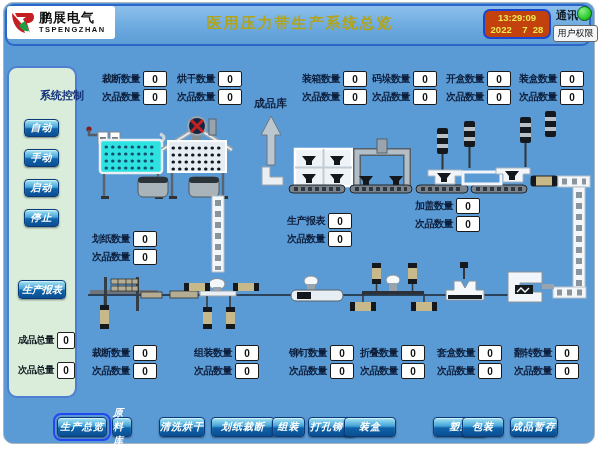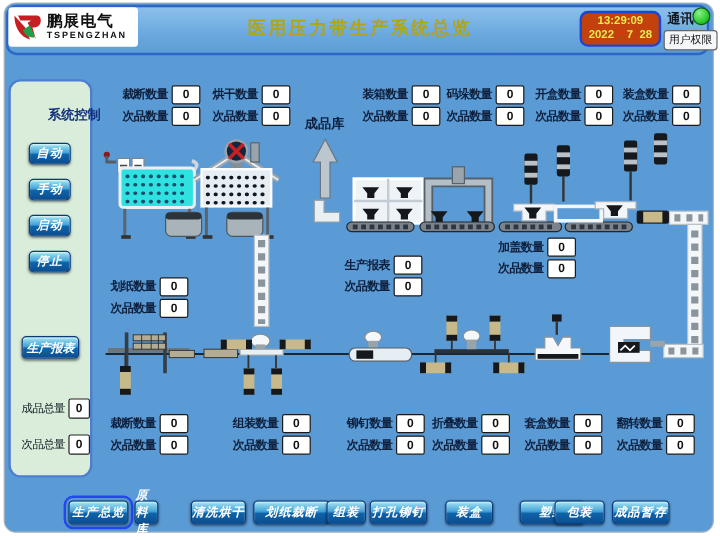--- a/index.html
+++ b/index.html
@@ -60,21 +60,21 @@
     box-sizing:border-box;border:1px solid #0a3a7a;border-radius:4px;
     background:linear-gradient(180deg,#a6e6f2 0%,#44a2d8 45%,#0f63a8 55%,#0b4e92 100%);
     color:#fff;font-weight:bold;display:flex;align-items:center;justify-content:center;
     box-shadow:0 1px 2px rgba(0,0,0,.45), inset 0 1px 1px rgba(255,255,255,.55);
     cursor:pointer;
     font-style:italic;
   }
   .sbtn{position:absolute;left:15px;width:35px;height:18px;font-size:10px;letter-spacing:1px;}
   .report-btn{position:absolute;left:9px;top:212px;width:48px;height:19px;font-size:10px;}
   .tot-row{position:absolute;left:5px;display:flex;align-items:center;height:18px;}
-  .tot-label{width:40px;font-size:9.5px;font-weight:400;color:#101820;text-align:right;margin-right:3px;letter-spacing:-0.5px;}
+  .tot-label{width:40px;font-size:9.5px;font-weight:700;color:#101820;text-align:right;margin-right:3px;letter-spacing:-0.5px;}
   .tot-box{width:16px;height:15px;background:#fff;border:1.5px solid #222;border-radius:2px;
     font-size:10px;font-weight:bold;color:#111;display:flex;align-items:center;justify-content:center;}
   
   .cg{position:absolute;}
   .crow{display:flex;align-items:center;height:18px;}
   .clabel{width:44px;text-align:right;padding-right:3px;font-size:10px;font-weight:900;
     color:#0d1f3c;letter-spacing:-0.5px;white-space:nowrap;}
   .cbox{width:24px;height:16px;box-sizing:border-box;background:#fff;border:1.6px solid #1a1a1a;
     border-radius:2px;font-size:10px;font-weight:bold;color:#111;
     display:flex;align-items:center;justify-content:center;}
@@ -522,16 +522,16 @@
       <span class="cbox">0</span>
     </div>
 </div>
 
 <div class="glossy nav-btn active" style="left:57px;width:50px">生产总览</div>
 <div class="glossy nav-btn" style="left:112px;width:20px">原料库</div>
 <div class="glossy nav-btn" style="left:159px;width:46px">清洗烘干</div>
 <div class="glossy nav-btn" style="left:211px;width:64px">划纸裁断</div>
 <div class="glossy nav-btn" style="left:272px;width:33px">组装</div>
 <div class="glossy nav-btn" style="left:308px;width:48px">打孔铆钉</div>
-<div class="glossy nav-btn" style="left:371px;width:40px">装盒</div>
+<div class="glossy nav-btn" style="left:344px;width:52px">装盒</div>
 <div class="glossy nav-btn" style="left:433px;width:54px">塑封</div>
 <div class="glossy nav-btn" style="left:462px;width:42px">包装</div>
 <div class="glossy nav-btn" style="left:510px;width:48px">成品暂存</div>
 
 </body></html>

